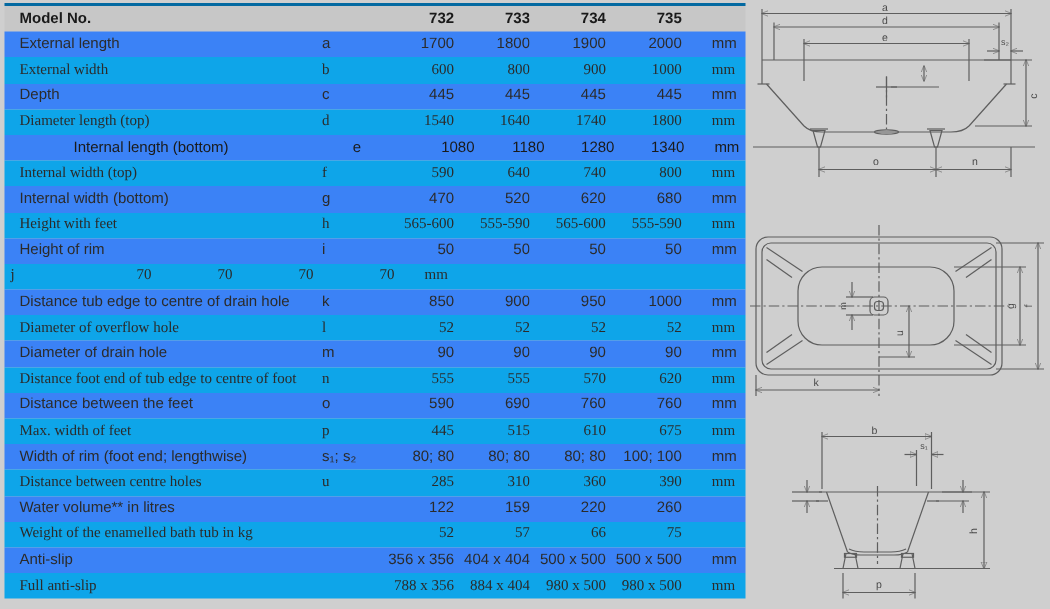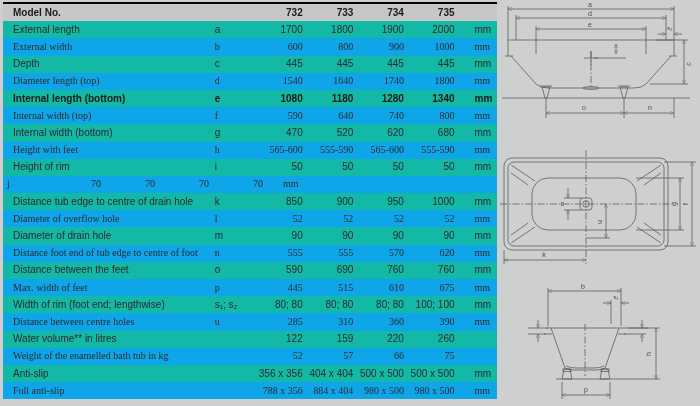--- a/index.html
+++ b/index.html
@@ -5,27 +5,27 @@
   html,body{margin:0;padding:0;}
   .stage{
     position:relative;width:700px;height:406px;
     background:#cfcfcf;overflow:hidden;
     font-family:"Liberation Sans",sans-serif;
     color:#2b2b2b;
   }
   
   .spec-table{
     position:absolute;left:3px;top:2px;width:494px;
-    border-top:2px solid #000000;
+    border-top:2px solid #0369a1;
   }
   .tr{display:flex;align-items:center;height:17.2px;font-size:10px;line-height:10px;}
-  .tr.light{background:#14b8a6;}
+  .tr.light{background:#3b82f6;}
   .tr.dark{background:#0ea5e9;font-family:Liberation Serif, serif;}
   .tr.head{background:#c7c7c7;font-weight:bold;color:#1a1a1a;}
-  .tr.bold{font-weight:bold;color:#1a1a1a;}
+  .tr.bold{font-weight:normal;color:#1a1a1a;padding-left:36px;}
   .td{white-space:nowrap;overflow:hidden;}
   .td.label{width:211px;padding-left:10px;}
   .td.sym{width:40px;padding-left:4px;}
   .td.val{width:54px;text-align:right;}
   .td.unit{width:24px;padding-left:4px;margin-left:16px;}
   
   .diagrams{position:absolute;left:498px;top:0;width:202px;height:406px;}
   svg{display:block;}
   svg line, svg path, svg rect, svg ellipse{stroke:#5e5e5e;stroke-width:0.8;fill:none;}
   svg text{font-family:"Liberation Sans",sans-serif;font-size:7px;fill:#4a4a4a;stroke:none;}

